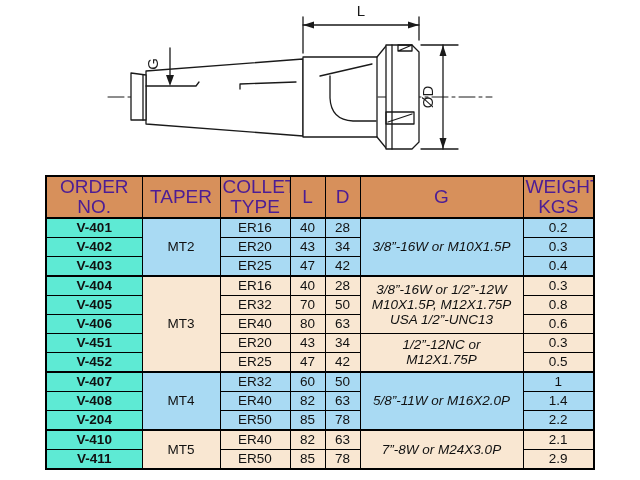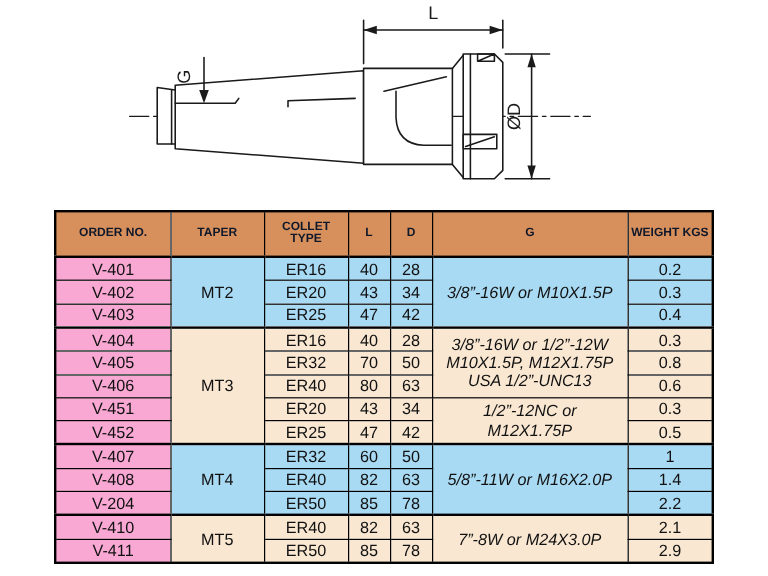--- a/index.html
+++ b/index.html
@@ -20,24 +20,24 @@
     border-collapse:collapse;table-layout:fixed;
     border:2px solid #000;
     font-size:13.5px;color:#111;
   }
   table.spec th, table.spec td{
     border:1px solid #000;text-align:center;vertical-align:middle;
     padding:0 2px;overflow:hidden;line-height:1.12;
   }
   table.spec thead tr{height:38px;}
   table.spec th{
-    background:#D7905B;font-weight:bold;font-size:10px;color:#0f172a;
+    background:#D7905B;font-weight:normal;font-size:19px;color:#4c1d95;
     line-height:1.05;
   }
-  td.order{background:#f9a8d4;font-weight:normal;}
+  td.order{background:#5eead4;font-weight:bold;}
   tr.g-blue  td.data{background:#A9DAF3;}
   tr.g-cream td.data{background:#F9E7D2;}
   td.gcell{white-space:pre-line;line-height:1.15;font-style:italic;}
   tr.group-start td{border-top:2px solid #000;}
 </style>
 </head>
 <body>
 
 <div class="stage">
 

